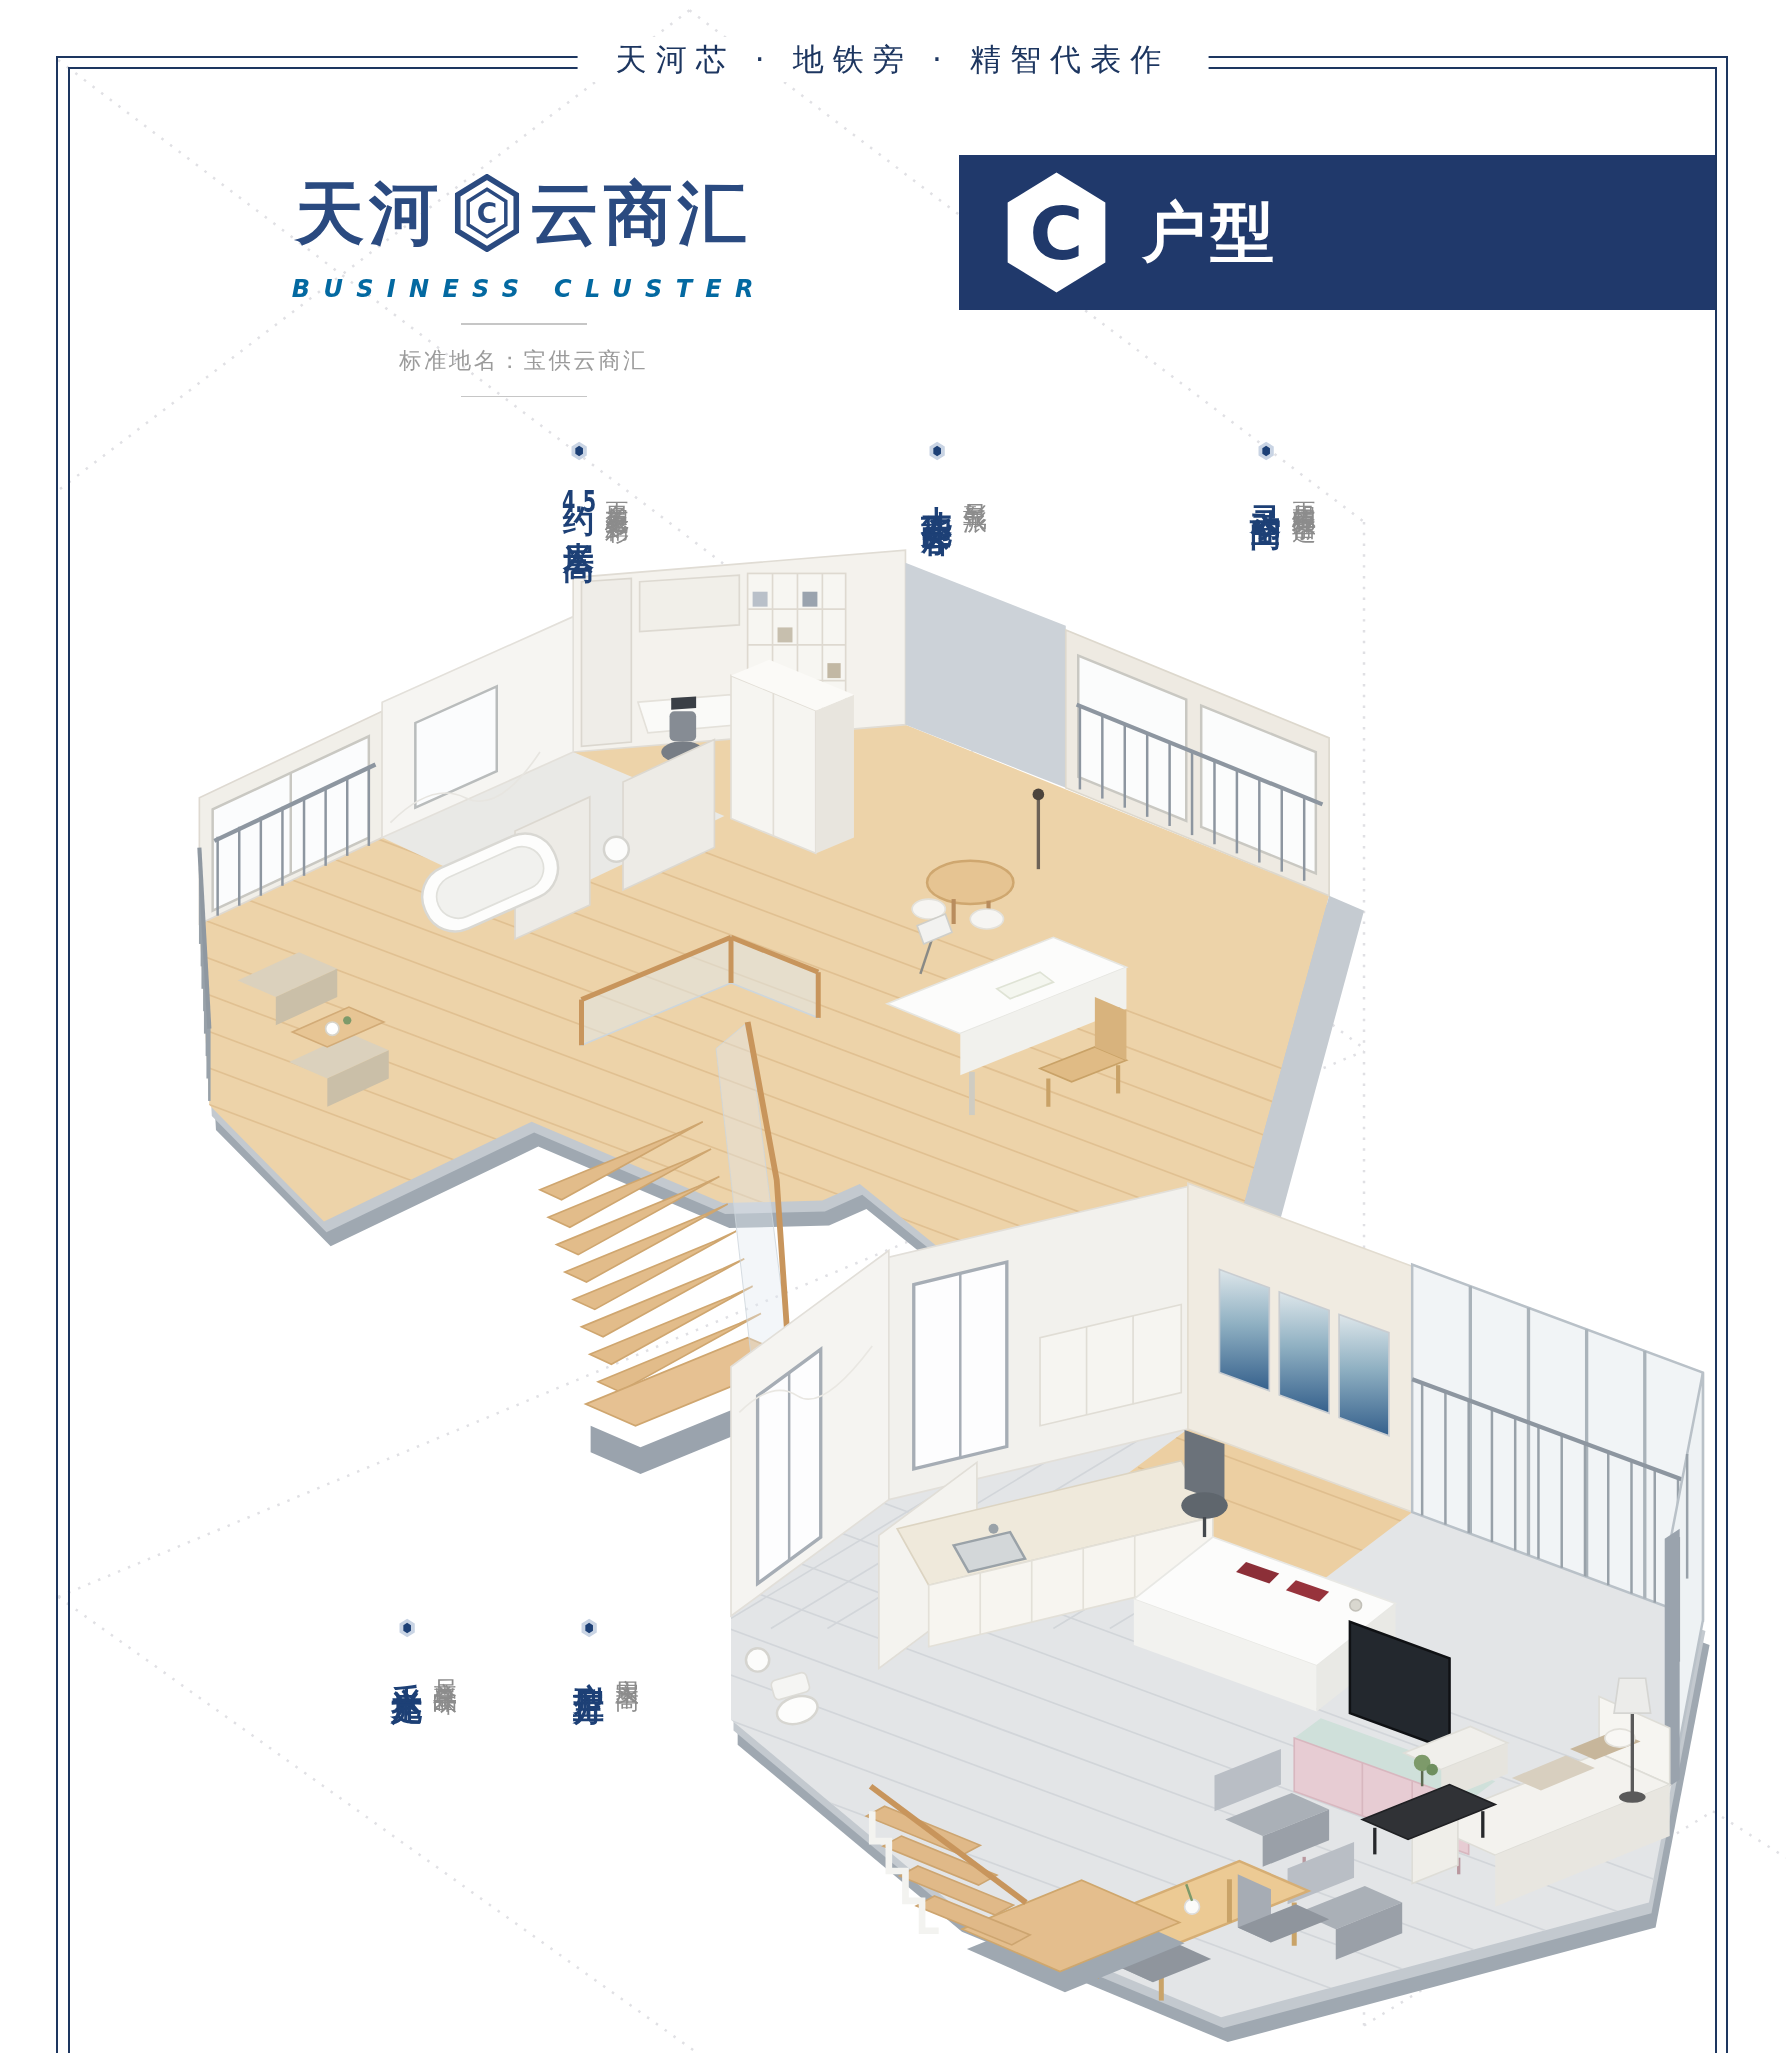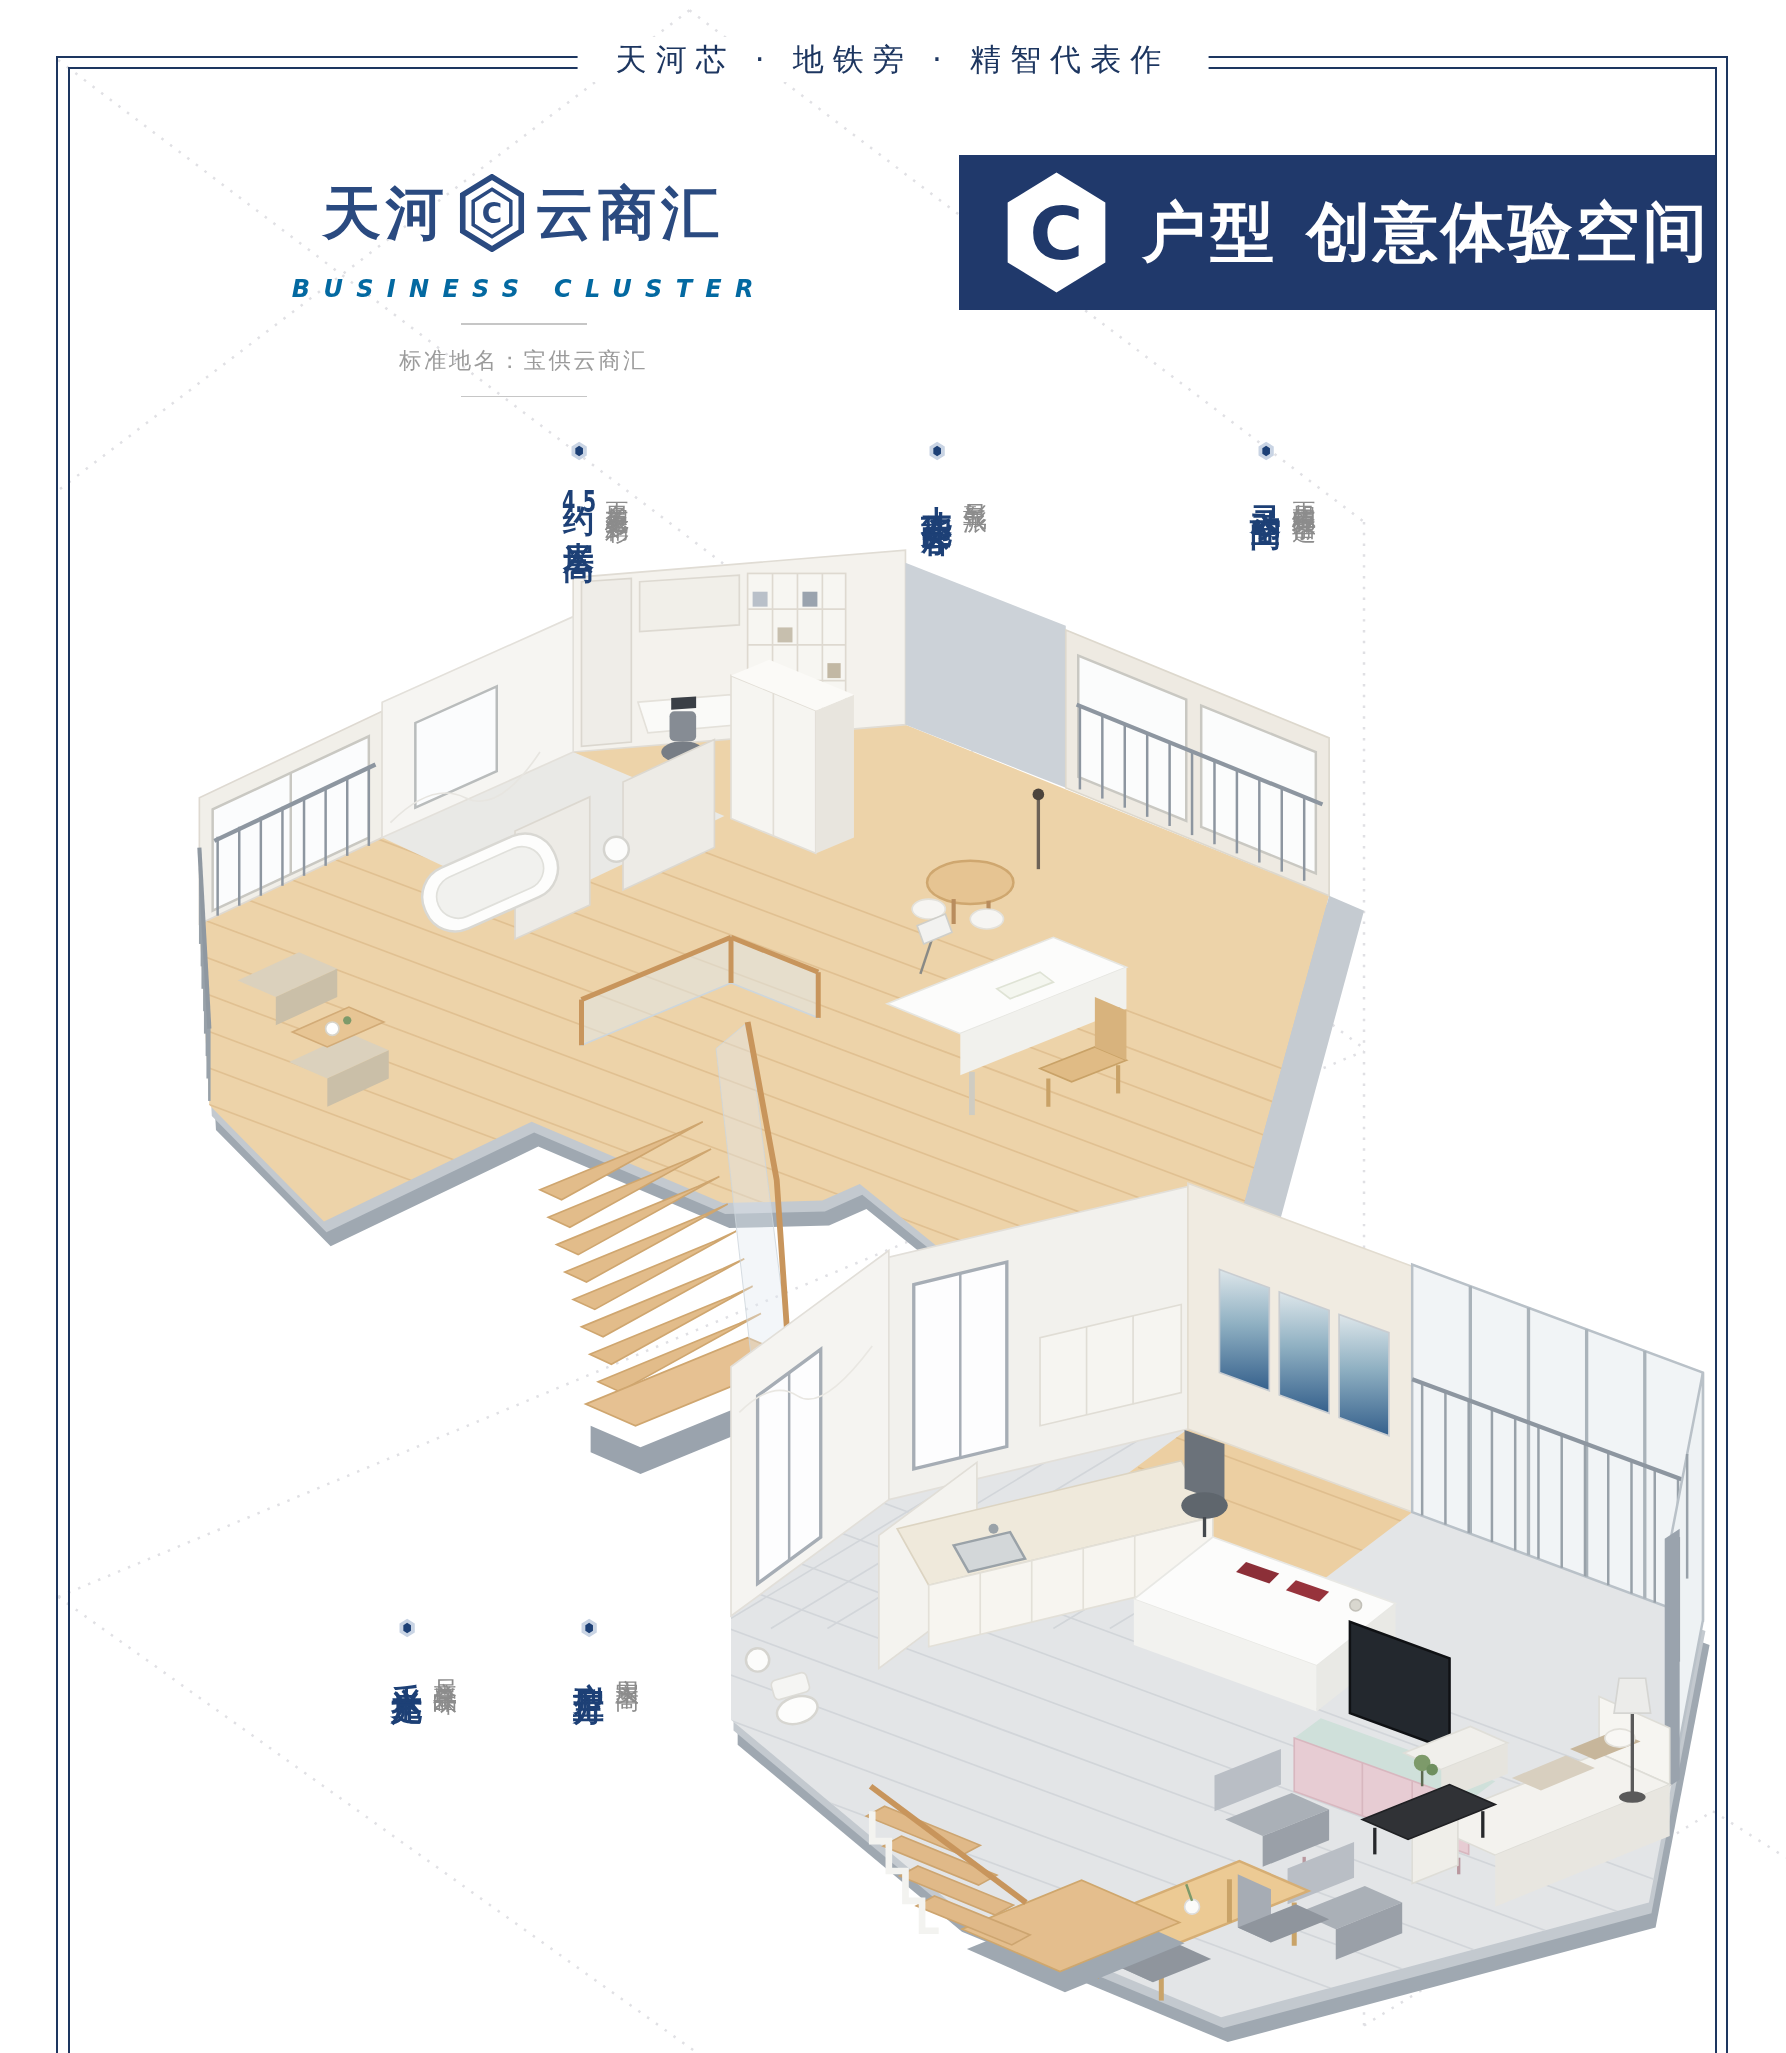--- a/index.html
+++ b/index.html
@@ -11,21 +11,21 @@
   .frame{position:absolute;z-index:2;border:2.5px solid #1d3660;border-bottom:none;}
   .frame.outer{left:56px;top:56px;width:1668px;height:2002px;}
   .frame.inner{left:68px;top:67px;width:1645px;height:1990px;}
   
   .tagline{position:absolute;z-index:3;top:37px;left:50%;transform:translateX(-50%);
     background:#fff;padding:0 38px;font-size:31px;line-height:45px;font-weight:400;
     letter-spacing:9.1px;color:#1d3660;white-space:nowrap;}
   
   .logo{position:absolute;z-index:3;left:241px;top:163px;width:565px;text-align:center;}
   .logo-row{display:flex;align-items:center;justify-content:center;gap:8.3px;color:#2a4a80;}
-  .logo-text{font-size:58px;font-weight:900;letter-spacing:5px;line-height:100px;}
+  .logo-text{font-size:69px;font-weight:900;letter-spacing:5px;line-height:100px;}
   .logo-hex{display:inline-block;width:70px;height:78px;}
   .logo-sub{margin-top:12px;font-size:24px;font-weight:700;letter-spacing:13.3px;color:#0369a1;padding-left:11.6px;font-style:italic;}
   .logo-standard{margin-top:20px;display:flex;align-items:center;justify-content:center;gap:20px;
     color:#9b9b9b;font-size:22.4px;letter-spacing:2.5px;flex-direction:column;}
   .hline{width:126px;height:1.7px;background:#c6c6c6;}
   
   .banner{position:absolute;z-index:3;left:959px;top:155px;width:756px;height:155px;
     background:#20396b;display:flex;align-items:center;padding-left:42px;box-sizing:border-box;}
   .banner-hex{width:111px;height:125px;flex:0 0 auto;}
   .banner-label{margin-left:30px;font-size:64px;font-weight:700;color:#fff;letter-spacing:4.2px;font-family:Liberation Mono, monospace;}
@@ -479,21 +479,20 @@
 </div>
 
 <div class="banner">
   <span class="banner-hex">
     <svg viewBox="0 0 100 112" width="111" height="125">
       <polygon points="50,2 94,29 94,83 50,110 6,83 6,29" fill="#ffffff"></polygon>
       <text x="50" y="80" text-anchor="middle" font-size="66" font-weight="bold" fill="#20396b" font-family="DejaVu Sans, sans-serif">C</text>
     </svg>
   </span>
   <span class="banner-label">户型</span>
-  <span class="banner-title">创意体验空间</span>
 </div>
 
 <div class="annot" style="left:562px;top:441px">
   <span class="bullet">
     <svg viewBox="0 0 24 26" width="18.3" height="20">
           <polygon points="12,1 22,7 22,19 12,25 2,19 2,7" fill="#c9d4e4"></polygon>
           <polygon points="12,6 17,9.5 17,16.5 12,20 7,16.5 7,9.5" fill="#1d4076"></polygon>
         </svg>
   </span>
   <div class="cols">

